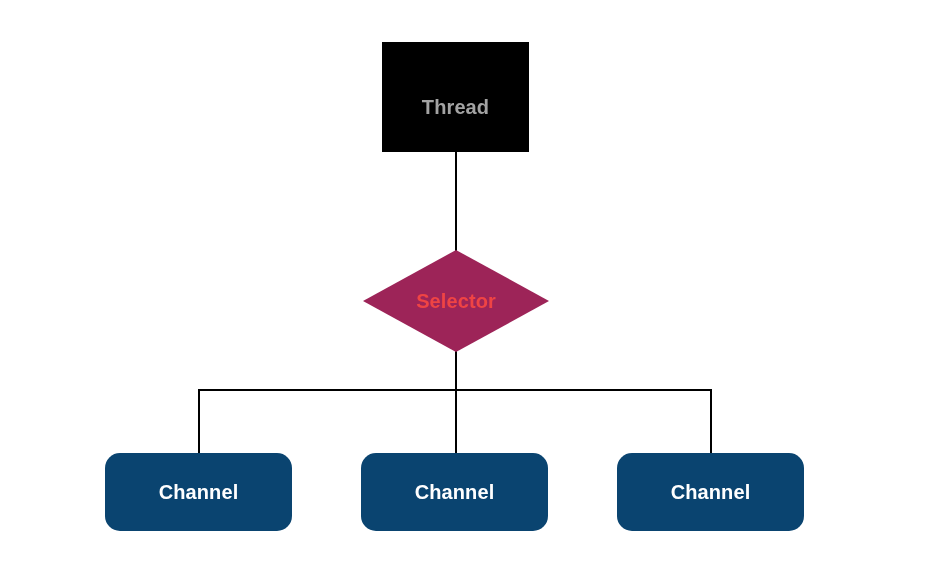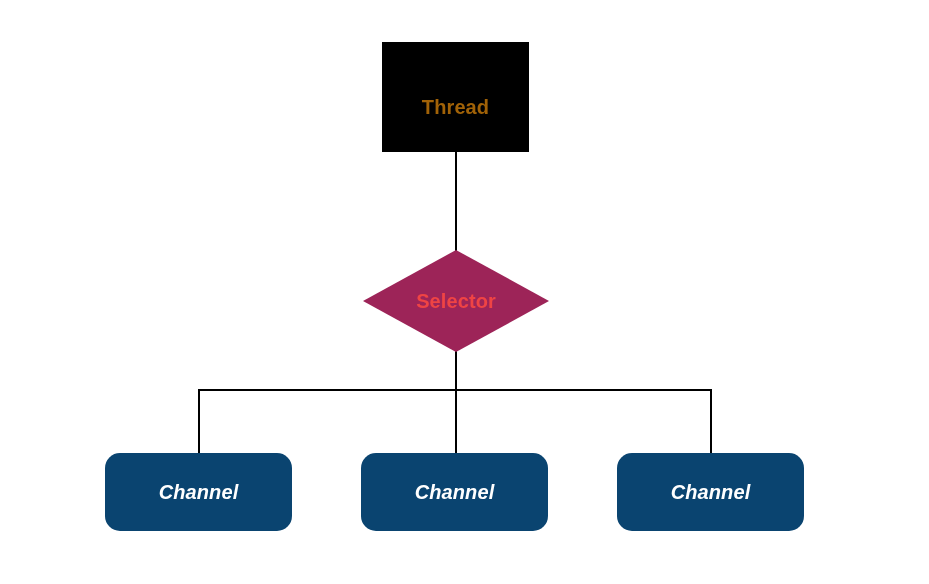--- a/index.html
+++ b/index.html
@@ -46,21 +46,21 @@
   }
   
   #node-thread {
     left: 382px;
     top: 42px;
     width: 147px;
     height: 110px;
     background: #000000;
   }
   #node-thread .node-label {
-    color: #a16207;
+    color: #a3a3a3;
     margin-top: 20px;
   }
   
   #node-selector {
     left: 363px;
     top: 250px;
     width: 186px;
     height: 102px;
   }
   #node-selector .diamond-shape {
@@ -79,21 +79,20 @@
   
   .node-channel {
     top: 453px;
     width: 187px;
     height: 78px;
     background: #0A4470;
     border-radius: 15px;
   }
   .node-channel .node-label {
     color: #ffffff;
-    font-style: italic;
   }
   #node-channel-0 { left: 105px; }
   #node-channel-1 { left: 361px; }
   #node-channel-2 { left: 617px; }
 </style>
 </head>
 <body>
 
 <div id="diagram-canvas">
 

